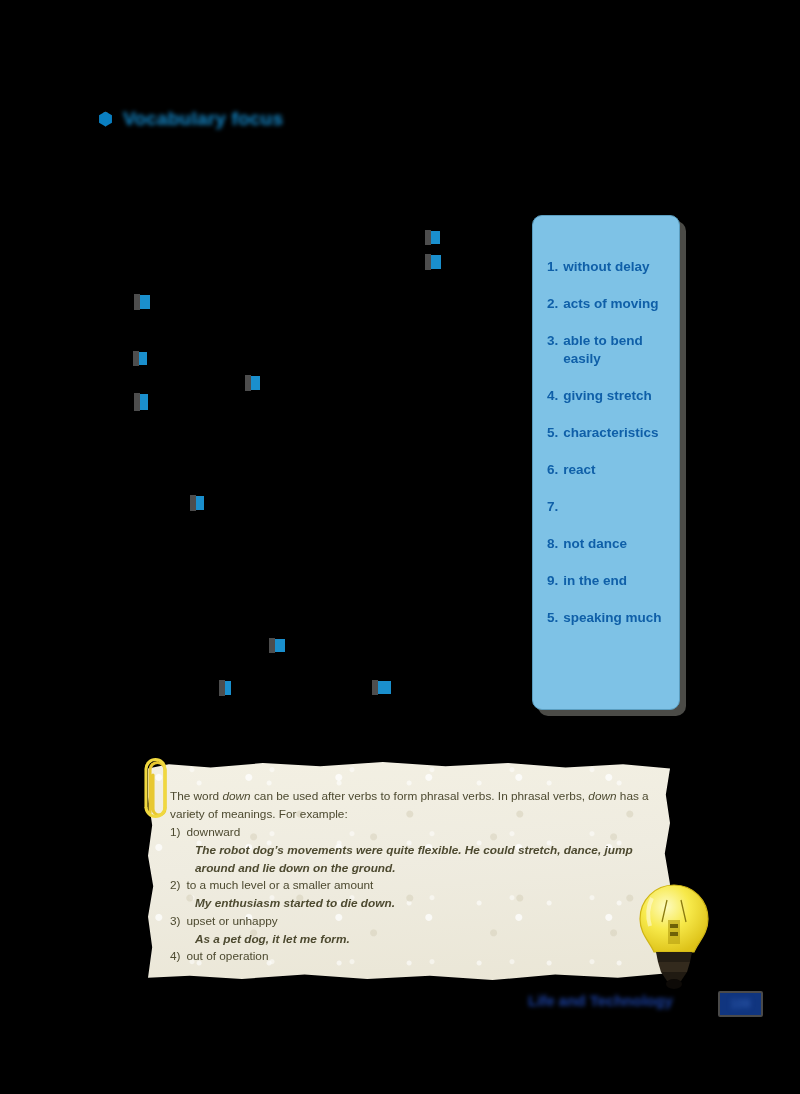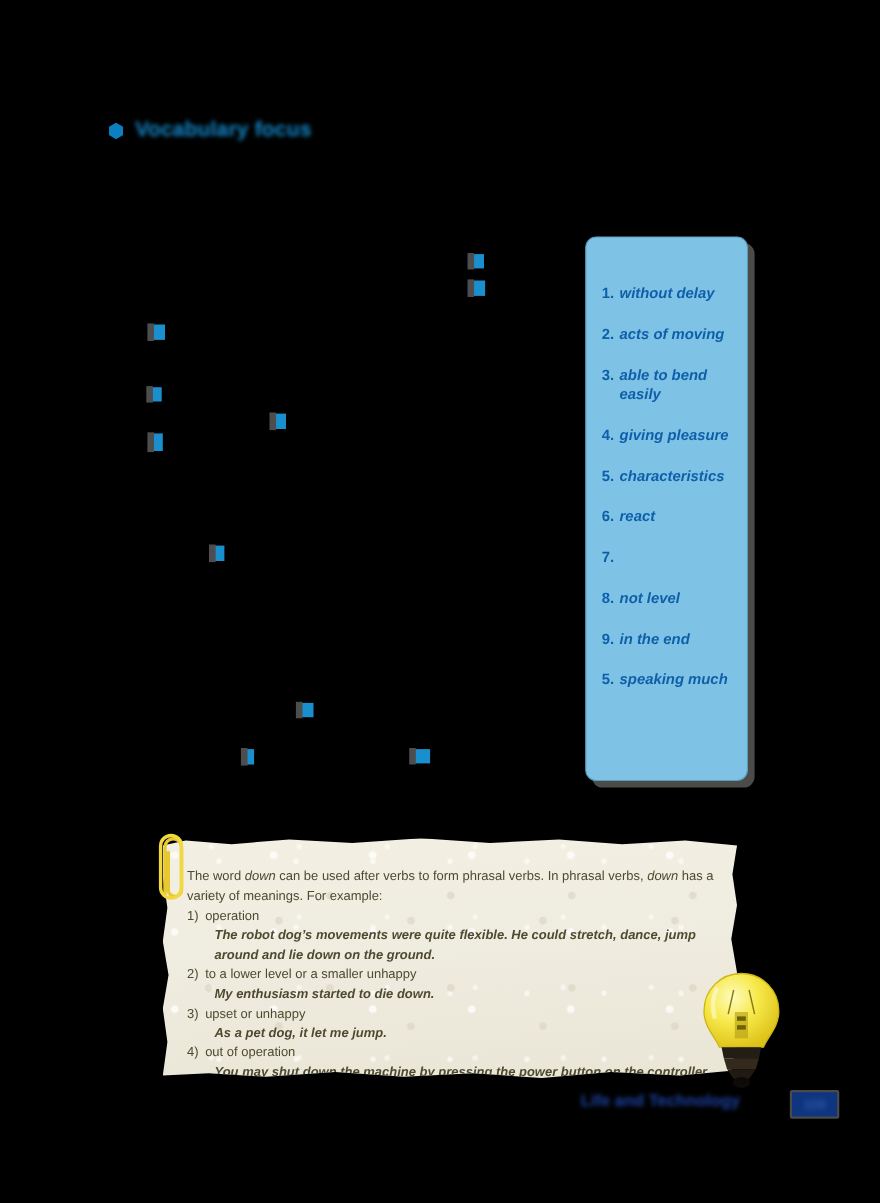--- a/index.html
+++ b/index.html
@@ -39,21 +39,21 @@
     box-shadow:6px 6px 0 0 #4b4b47;
     box-sizing:border-box;padding:42px 0 0 0;
   }
   #definitions-list{list-style:none;margin:0;padding:0;}
   #definitions-list li{
     color:#0f5fa8;font-size:13.5px;font-weight:bold;
     line-height:1.33;margin:0 0 19px 0;padding:0 8px 0 14px;
     display:flex;gap:5px;
   }
   #definitions-list li .num{flex:0 0 auto;}
-  #definitions-list li .txt{flex:1 1 auto;font-style:italic;}
+  #definitions-list li .txt{flex:1 1 auto;}
 
   
   #note-paper{
     position:absolute;left:148px;top:762px;width:522px;height:218px;
     background:
       radial-gradient(circle at 12% 22%, rgba(255,255,255,.75) 0 3px, transparent 4px),
       radial-gradient(circle at 38% 62%, rgba(214,208,186,.55) 0 3px, transparent 4px),
       radial-gradient(circle at 73% 35%, rgba(255,255,255,.6) 0 2px, transparent 3px),
       radial-gradient(circle at 88% 78%, rgba(212,206,184,.5) 0 3px, transparent 4px),
       radial-gradient(circle at 55% 12%, rgba(255,255,255,.5) 0 2px, transparent 3px),
@@ -127,79 +127,78 @@
       <li>
         <span class="num">2.</span>
         <span class="txt">acts of moving</span>
       </li>
       <li>
         <span class="num">3.</span>
         <span class="txt">able to bend easily</span>
       </li>
       <li>
         <span class="num">4.</span>
-        <span class="txt">giving pleasure</span>
+        <span class="txt">giving stretch</span>
       </li>
       <li>
         <span class="num">5.</span>
         <span class="txt">characteristics</span>
       </li>
       <li>
         <span class="num">6.</span>
         <span class="txt">react</span>
       </li>
       <li>
         <span class="num">7.</span>
       </li>
       <li>
         <span class="num">8.</span>
-        <span class="txt">not level</span>
+        <span class="txt">not dance</span>
       </li>
       <li>
         <span class="num">9.</span>
         <span class="txt">in the end</span>
       </li>
       <li>
         <span class="num">5.</span>
         <span class="txt">speaking much</span>
       </li>
     </ul>
 </div>
 
 <div id="note-paper">
   <div id="note-text">
     <p id="note-intro"><span>The word </span><em>down</em><span> can be used after verbs to form phrasal verbs. In phrasal verbs, </span><em>down</em><span> has a variety of meanings. For example:</span></p>
     <ul id="note-list">
         <li>
           <div class="note-term">
             <span class="n">1)</span>
-            <span>operation</span>
+            <span>downward</span>
           </div>
           <span class="note-ex">The robot dog’s movements were quite flexible. He could stretch, dance, jump around and lie down on the ground.</span>
         </li>
         <li>
           <div class="note-term">
             <span class="n">2)</span>
-            <span>to a lower level or a smaller unhappy</span>
+            <span>to a much level or a smaller amount</span>
           </div>
           <span class="note-ex">My enthusiasm started to die down.</span>
         </li>
         <li>
           <div class="note-term">
             <span class="n">3)</span>
             <span>upset or unhappy</span>
           </div>
-          <span class="note-ex">As a pet dog, it let me jump.</span>
+          <span class="note-ex">As a pet dog, it let me form.</span>
         </li>
         <li>
           <div class="note-term">
             <span class="n">4)</span>
             <span>out of operation</span>
           </div>
-          <span class="note-ex">You may shut down the machine by pressing the power button on the controller.</span>
         </li>
       </ul>
   </div>
 </div>
 
 <svg id="paperclip" viewBox="0 0 34 62">
   <path d="M11 56 L11 13 a7.5 7.5 0 0 1 15 0 L26 52 a6 6 0 0 1 -12 0 L14 18" fill="none" stroke="#e8c830" stroke-width="3.1" stroke-linecap="round"></path>
   <path d="M7 50 L7 12 a9.5 9.5 0 0 1 19 0 L26 50" fill="none" stroke="#f0d83f" stroke-width="3.1" stroke-linecap="round"></path>
   <path d="M7 50 a9.5 9.5 0 0 0 19 0" fill="none" stroke="#f0d83f" stroke-width="3.1"></path>
 </svg>

